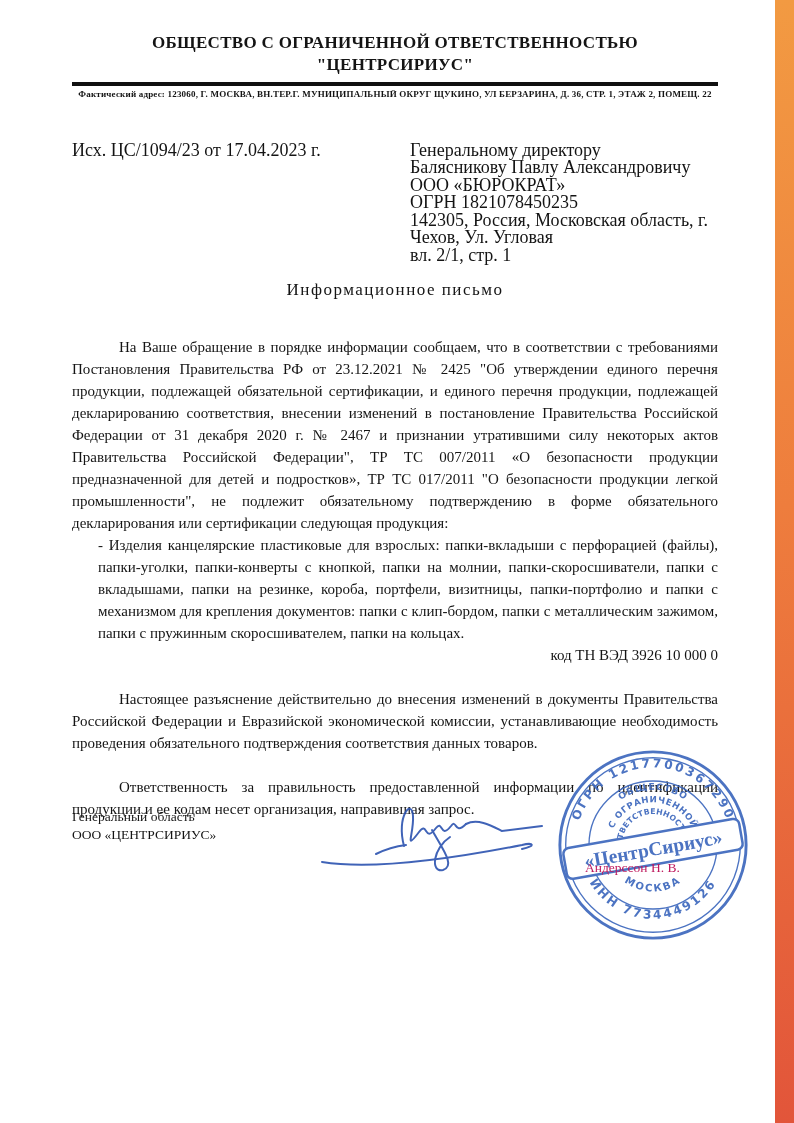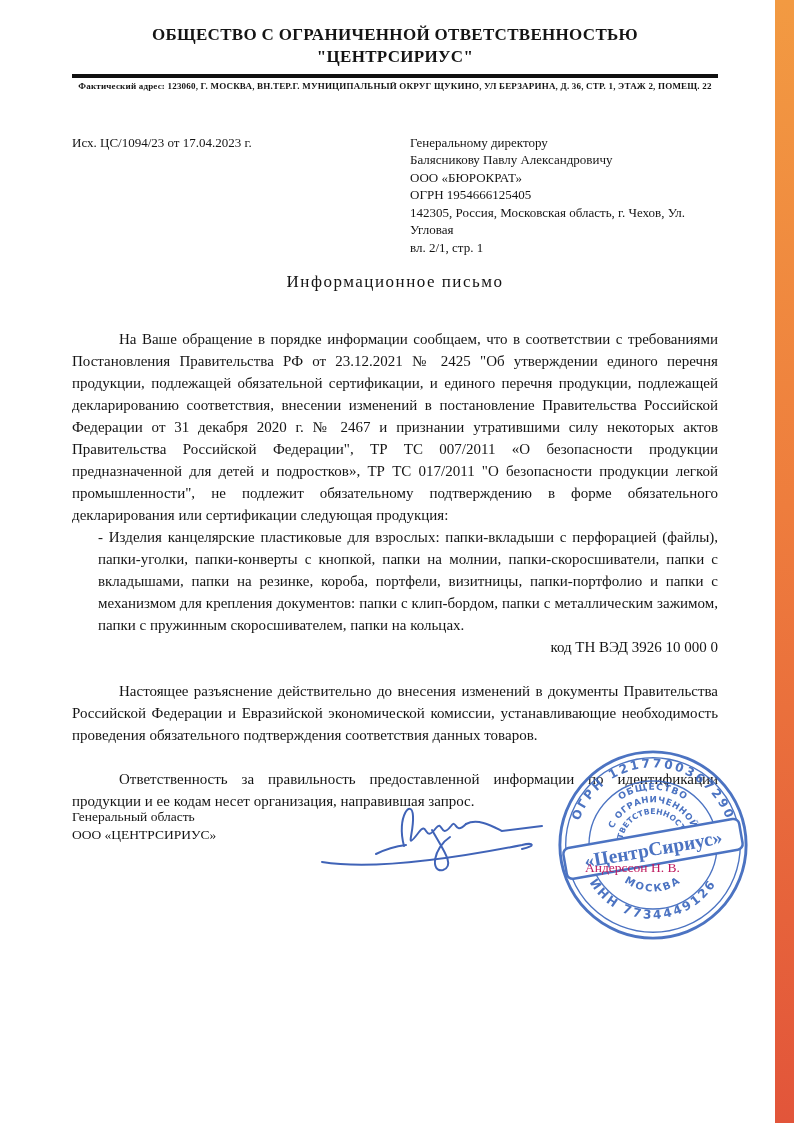--- a/index.html
+++ b/index.html
@@ -10,33 +10,33 @@
     margin:0 auto;
     background:#ffffff;
     font-family:"Liberation Serif","DejaVu Serif",serif;
     color:#141414;
     overflow:hidden;
   }
   .accent-bar {
     position:absolute; top:0; right:0; width:19px; height:100%;
     background:linear-gradient(180deg,#f29a42 0%,#ee7d3d 45%,#e2553a 100%);
   }
-  .content { position:relative; padding:24px 76px 0 72px; }
+  .content { position:relative; padding:32px 76px 0 72px; }
 
   .company-name {
     text-align:center; font-weight:bold; font-size:17px; line-height:22px;
     letter-spacing:.3px;
   }
   .head-rule { height:4px; background:#101010; margin-top:6px; }
   .head-address {
     margin-top:3px; text-align:center; font-weight:bold;
     font-size:9px; line-height:10.5px; letter-spacing:.2px;
   }
 
-  .meta-row { display:flex; margin-top:42px; font-size:13px; line-height:17.5px; }
+  .meta-row { display:flex; margin-top:42px; font-size:18px; line-height:17.5px; }
   .ref-number { white-space:nowrap; }
   .recipient-block { margin-left:auto; width:308px; }
 
   .letter-title {
     margin-top:16px; text-align:center; font-size:17px; letter-spacing:1.5px;
   }
 
   .body-text { font-size:15px; line-height:22px; text-align:justify; }
   .para { text-indent:47px; }
   .p1 { margin-top:36px; }
@@ -77,21 +77,21 @@
       <div class="head-rule"></div>
       <div class="head-address">Фактический адрес: 123060, Г. МОСКВА, ВН.ТЕР.Г. МУНИЦИПАЛЬНЫЙ ОКРУГ ЩУКИНО, УЛ БЕРЗАРИНА, Д. 36, СТР. 1, ЭТАЖ 2, ПОМЕЩ. 22</div>
     </div>
 
     <div class="meta-row">
       <div class="ref-number">Исх. ЦС/1094/23 от 17.04.2023 г.</div>
       <div class="recipient-block">
         <div>Генеральному директору</div>
         <div>Балясникову Павлу Александровичу</div>
         <div>ООО «БЮРОКРАТ»</div>
-        <div>ОГРН 1954666125405</div>
+        <div>ОГРН 1821078450235</div>
         <div>142305, Россия, Московская область, г. Чехов, Ул. Угловая</div>
         <div>вл. 2/1, стр. 1</div>
       </div>
     </div>
 
     <div class="letter-title">Информационное письмо</div>
 
     <div class="body-text">
       <p class="para p1">На Ваше обращение в порядке информации сообщаем, что в соответствии с требованиями Постановления Правительства РФ от 23.12.2021 № 2425 "Об утверждении единого перечня продукции, подлежащей обязательной сертификации, и единого перечня продукции, подлежащей декларированию соответствия, внесении изменений в постановление Правительства Российской Федерации от 31 декабря 2020 г. № 2467 и признании утратившими силу некоторых актов Правительства Российской Федерации", ТР ТС 007/2011 «О безопасности продукции предназначенной для детей и подростков», ТР ТС 017/2011 "О безопасности продукции легкой промышленности", не подлежит обязательному подтверждению в форме обязательного декларирования или сертификации следующая продукция:</p>
       <p class="list-item">- Изделия канцелярские пластиковые для взрослых: папки-вкладыши с перфорацией (файлы), папки-уголки, папки-конверты с кнопкой, папки на молнии, папки-скоросшиватели, папки с вкладышами, папки на резинке, короба, портфели, визитницы, папки-портфолио и папки с механизмом для крепления документов: папки с клип-бордом, папки с металлическим зажимом, папки с пружинным скоросшивателем, папки на кольцах.</p>

